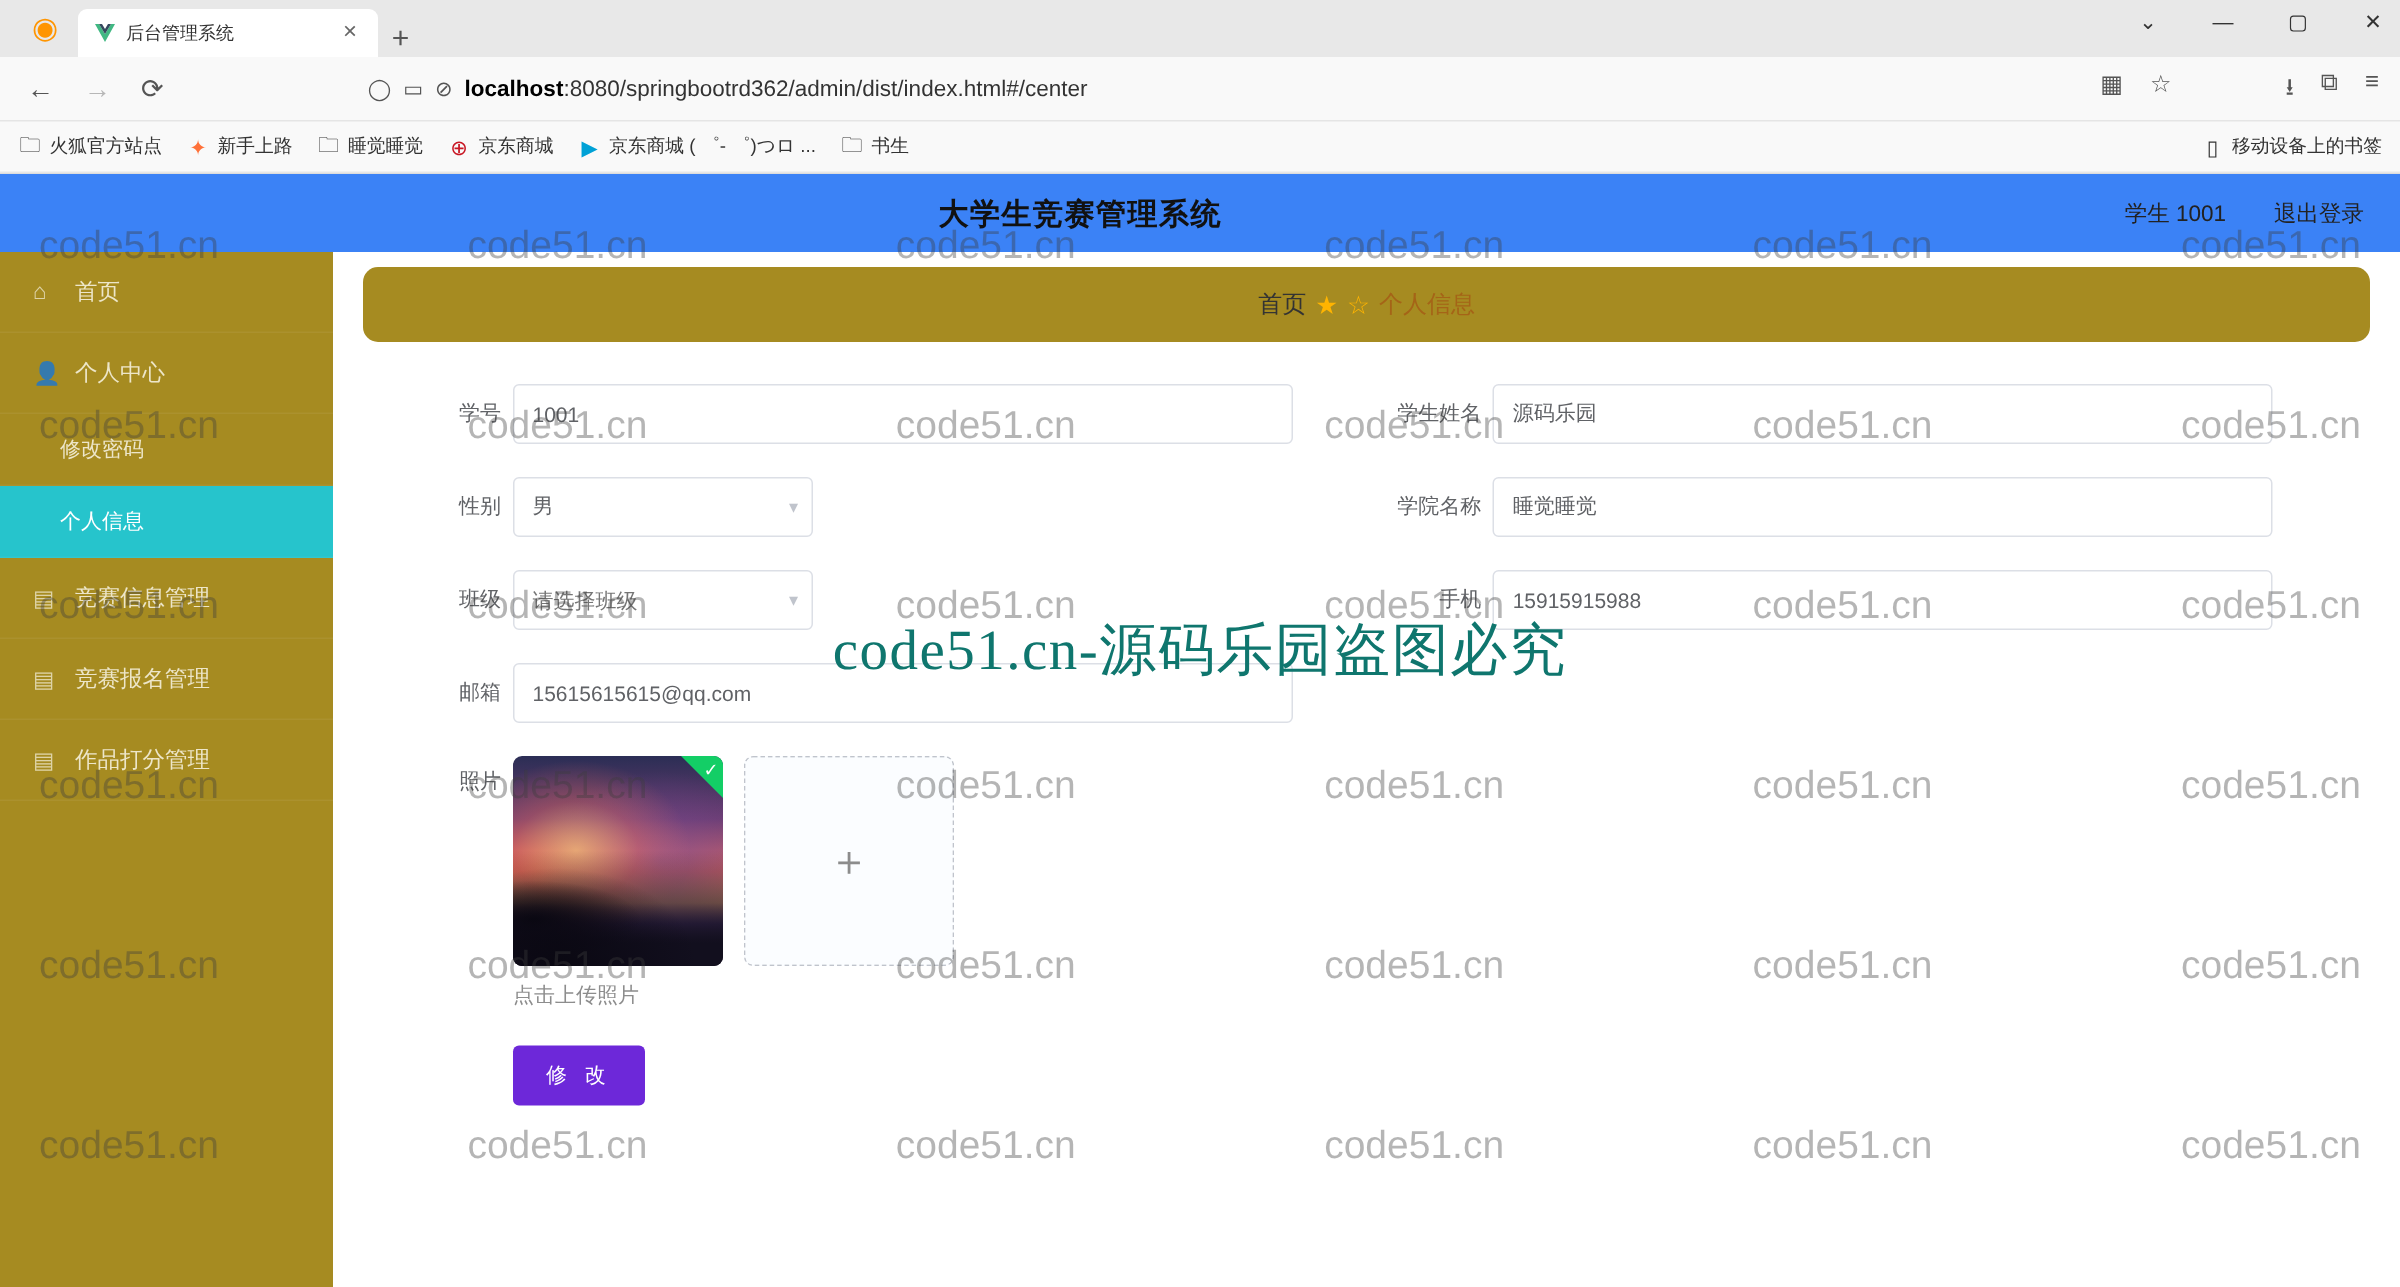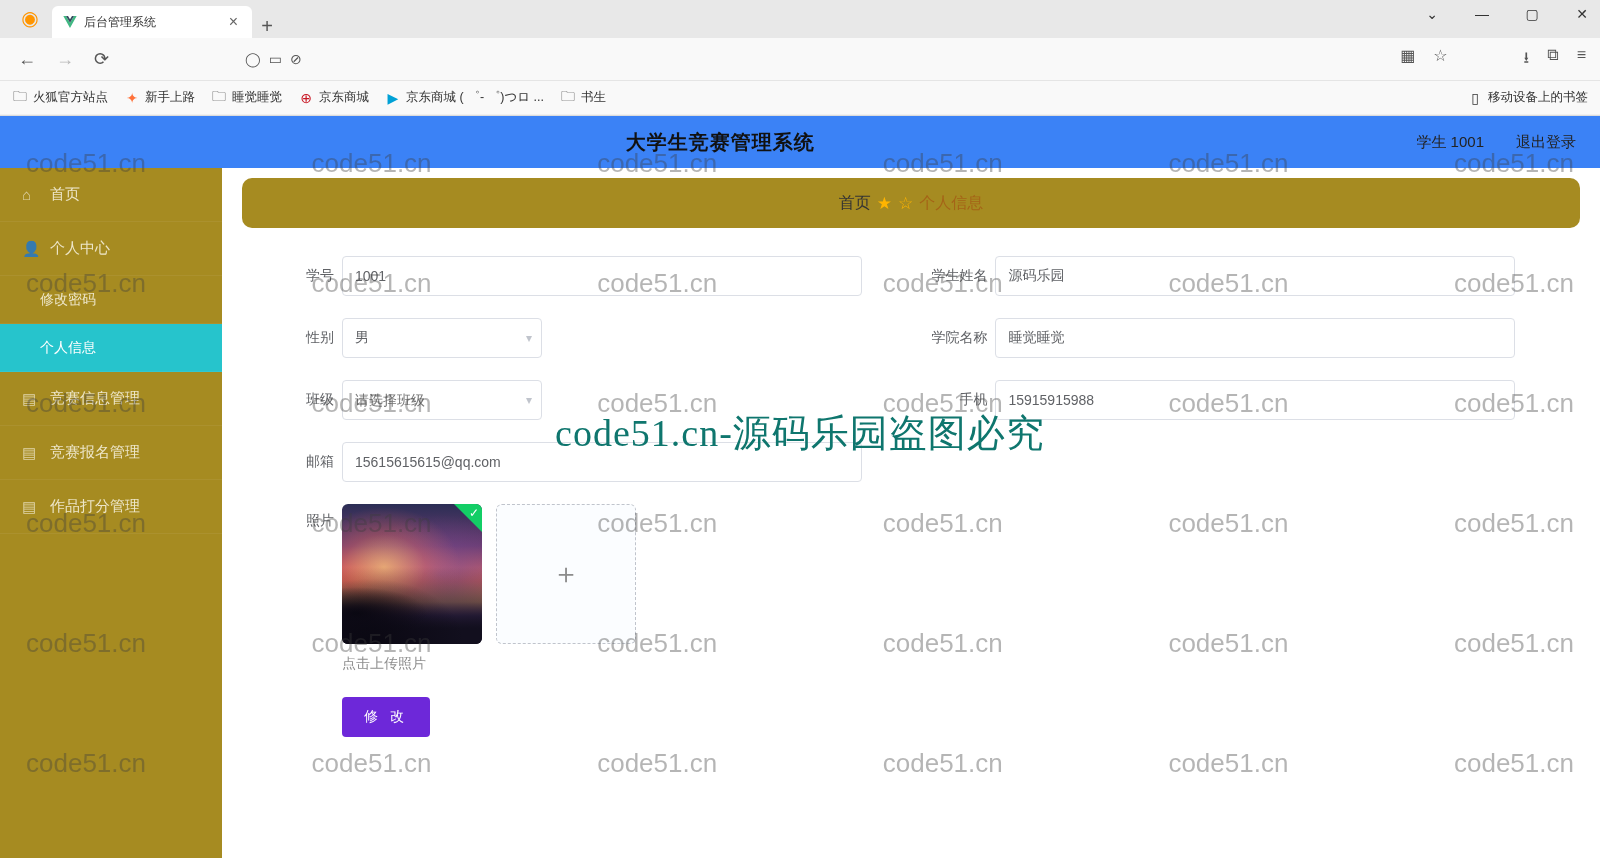--- a/index.html
+++ b/index.html
@@ -111,20 +111,21 @@
     </div>
   </div>
   <div class="addr-bar">
     <span class="nav-btn">←</span>
     <span class="nav-btn" style="opacity:.4">→</span>
     <span class="nav-btn">⟳</span>
     <div class="url-box" style="margin-left:120px;">
       <span>◯</span>
       <span>▭</span>
       <span>⊘</span>
+      <span class="url-text"><span class="host">localhost</span><span>:8080/springbootrd362/admin/dist/index.html#/center</span></span>
     </div>
     <div class="addr-right">
       <span>▦</span>
       <span>☆</span>
       <span style="width:40px"></span>
       <span>⭳</span>
       <span>⧉</span>
       <span>≡</span>
     </div>
   </div>

